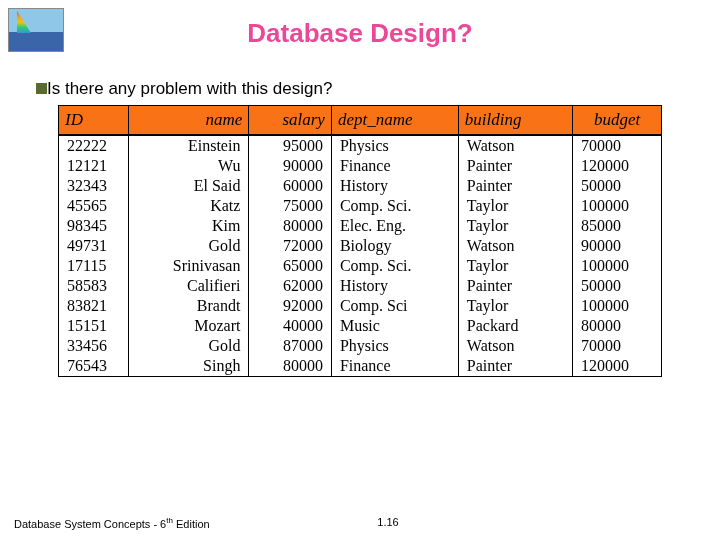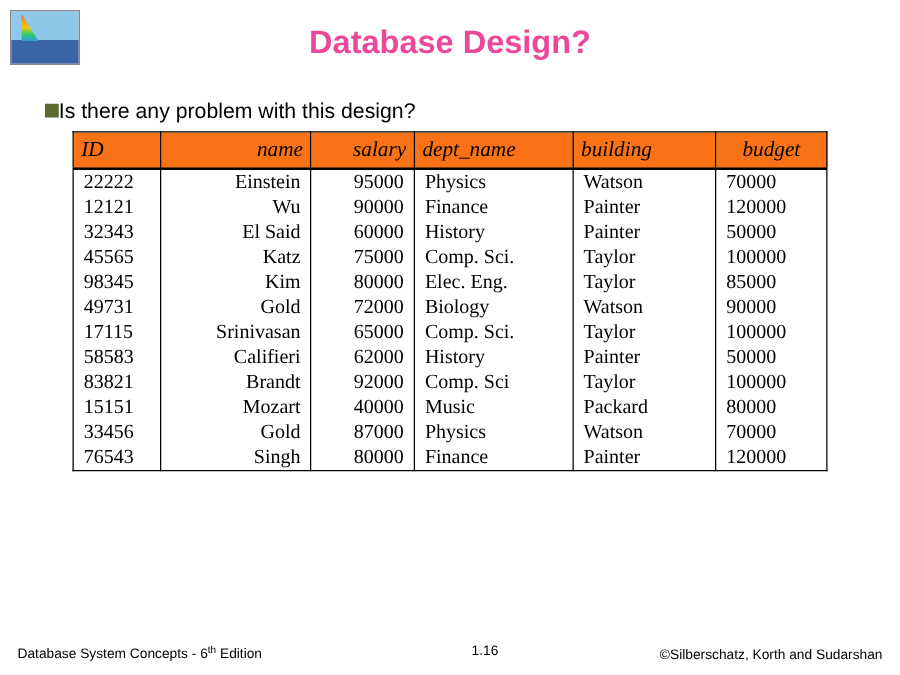--- a/index.html
+++ b/index.html
@@ -250,16 +250,15 @@
           </tbody>
       </table>
     </div>
   </div>
 
   <div class="footer">
     <div class="left">
       <span>Database System Concepts - 6</span><sup>th</sup><span> Edition</span>
     </div>
     <div class="center">1.16</div>
-    <div class="right">©Silberschatz, Korth and Sudarshan</div>
   </div>
 
 </div>
 
 </body></html>

